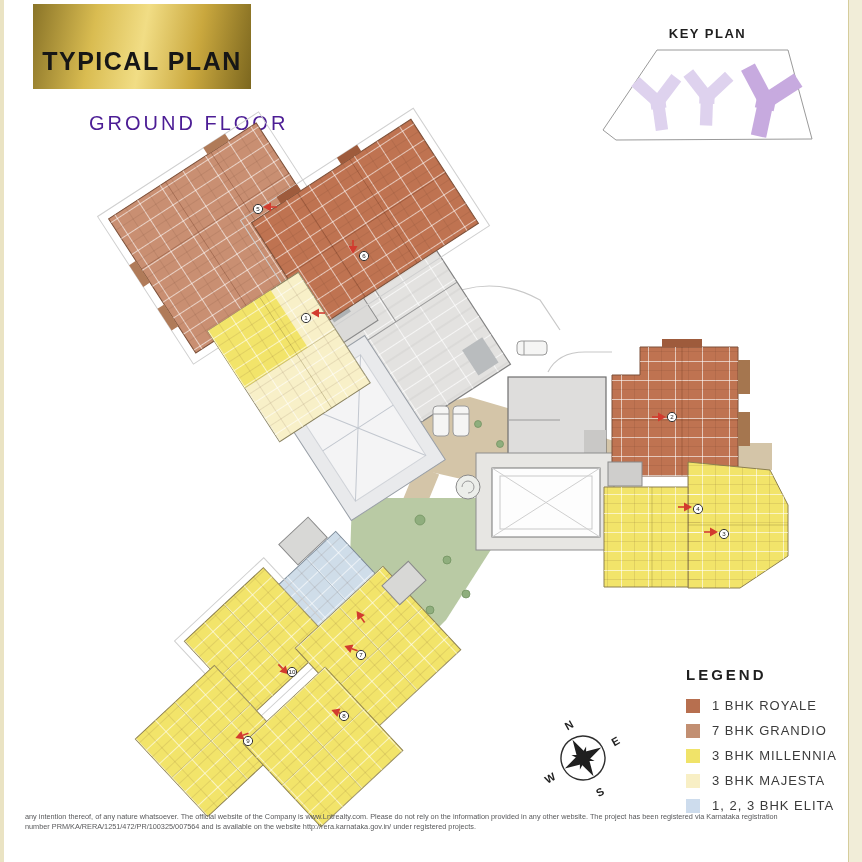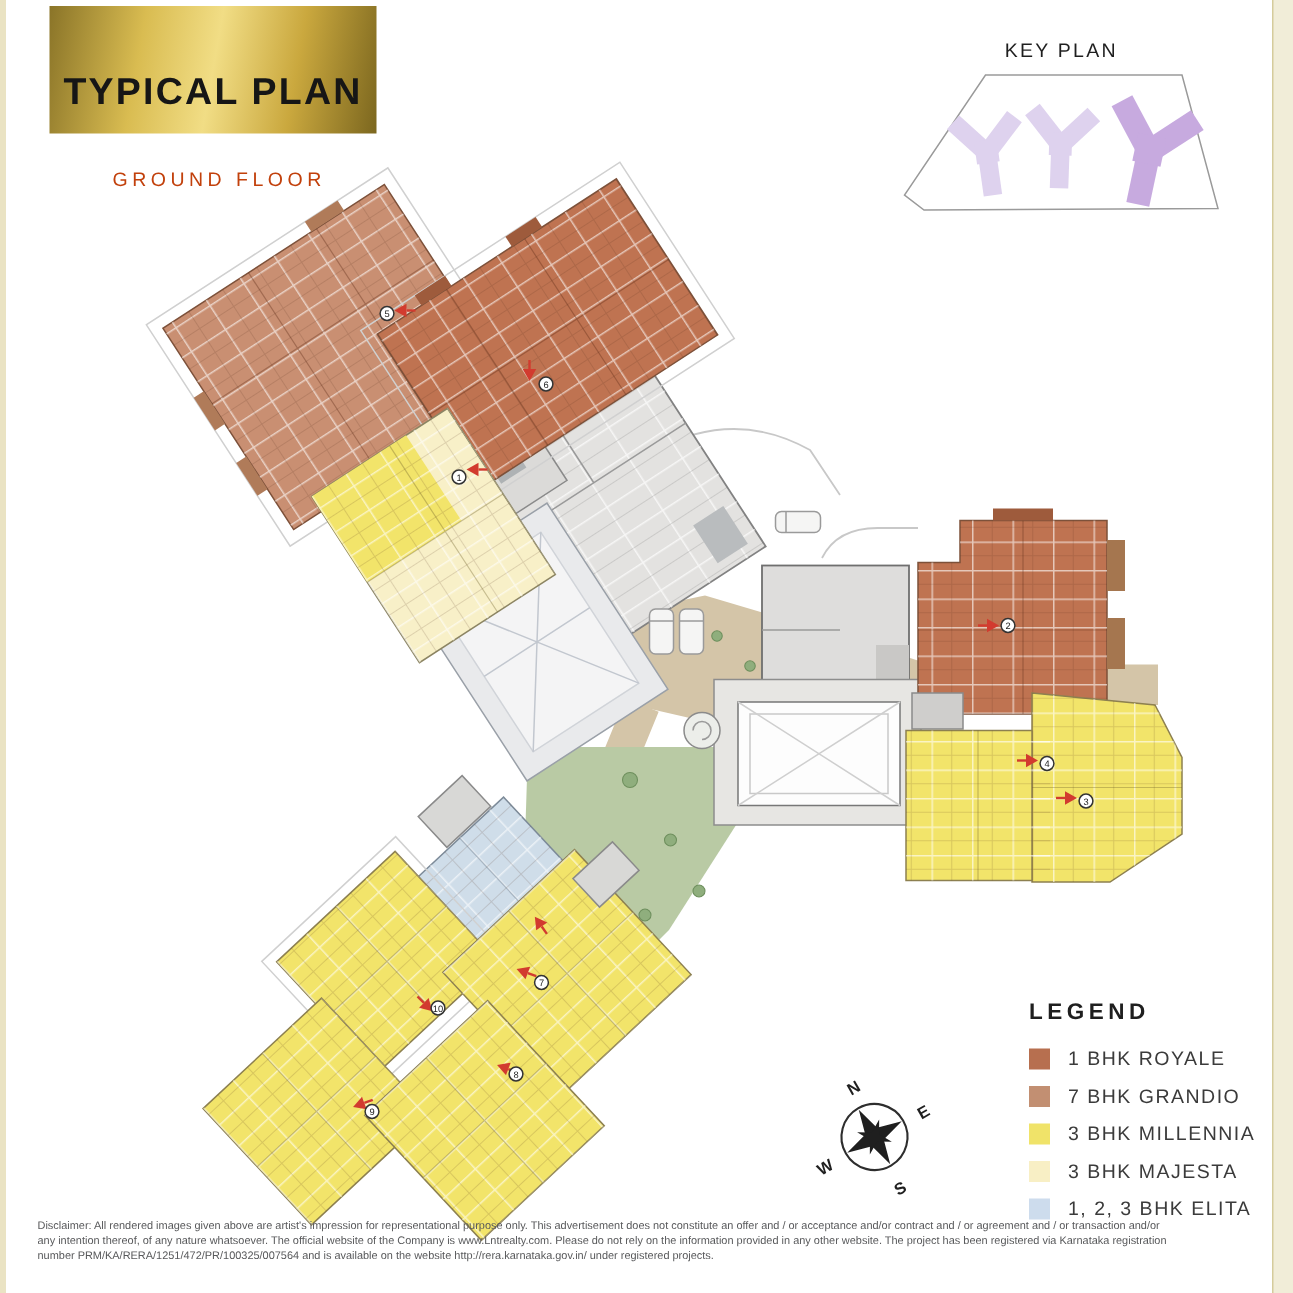--- a/index.html
+++ b/index.html
@@ -4,23 +4,23 @@
 <style>
   html,body{margin:0;padding:0;}
   .page{position:relative;width:862px;height:862px;background:#ffffff;overflow:hidden;
         font-family:"Liberation Sans",sans-serif;}
   .edge-left{position:absolute;left:0;top:0;width:4px;height:862px;background:#eae3c3;}
   .edge-right{position:absolute;right:0;top:0;width:13px;height:862px;background:#f1edd8;border-left:1px solid #d5cc9b;}
   .gold-box{position:absolute;left:33px;top:4px;width:218px;height:85px;
             background:linear-gradient(100deg,#8a7428 0%,#d9bc51 28%,#f1dd85 50%,#caa83e 74%,#7c671f 100%);
             display:flex;align-items:flex-end;justify-content:center;}
   .gold-box span{font-size:25px;font-weight:bold;letter-spacing:1.5px;color:#161616;padding-bottom:13px;}
-  .subtitle{position:absolute;left:75px;top:112px;font-size:13px;letter-spacing:3px;color:#c2410c;}
+  .subtitle{position:absolute;left:89px;top:112px;font-size:20px;letter-spacing:3px;color:#4c1d95;}
   .keyplan-title{position:absolute;left:590px;top:26px;width:235px;text-align:center;
-                 font-size:13px;font-weight:normal;letter-spacing:1.5px;color:#1f1f1f;}
+                 font-size:13px;font-weight:bold;letter-spacing:1.5px;color:#1f1f1f;}
   .keyplan-svg{position:absolute;left:596px;top:44px;}
   .plan-svg{position:absolute;left:0;top:0;}
   .legend{position:absolute;left:686px;top:646px;margin-top:20px;}
   .legend-title{font-size:15px;font-weight:bold;letter-spacing:3px;color:#1f1f1f;margin-bottom:10px;}
   .legend-row{display:flex;align-items:center;height:25px;}
   .swatch{width:14px;height:14px;margin-right:12px;}
   .legend-label{font-size:13px;letter-spacing:1px;color:#3b3b3b;}
   .compass-svg{position:absolute;left:541px;top:716px;}
   .disclaimer{position:absolute;left:25px;top:812px;width:822px;color:#58595b;font-size:7.3px;line-height:9.8px;}
   .disclaimer div{white-space:nowrap;}
@@ -343,17 +343,16 @@
       <path d="M0,-21 L4.5,-4.5 L21,0 L4.5,4.5 L0,21 L-4.5,4.5 L-21,0 L-4.5,-4.5 Z" fill="#1f1f1f"></path>
       <path transform="rotate(45)" d="M0,-12 L2.5,-2.5 L12,0 L2.5,2.5 L0,12 L-2.5,2.5 L-12,0 L-2.5,-2.5 Z" fill="#1f1f1f"></path>
     </g>
     <text x="-14" y="-29" font-size="11" font-weight="bold" fill="#1f1f1f" text-anchor="middle" transform="rotate(-30 -14 -33)">N</text>
     <text x="33" y="-13" font-size="11" font-weight="bold" fill="#1f1f1f" text-anchor="middle" transform="rotate(-30 33 -16)">E</text>
     <text x="17" y="38" font-size="11" font-weight="bold" fill="#1f1f1f" text-anchor="middle" transform="rotate(-30 17 34)">S</text>
     <text x="-33" y="24" font-size="11" font-weight="bold" fill="#1f1f1f" text-anchor="middle" transform="rotate(-30 -33 20)">W</text>
   </svg>
 
   <div class="disclaimer">
-    <div>Disclaimer: All rendered images given above are artist's impression for representational purpose only. This advertisement does not constitute an offer and / or acceptance and/or contract and / or agreement and / or transaction and/or</div>
     <div>any intention thereof, of any nature whatsoever. The official website of the Company is www.Lntrealty.com. Please do not rely on the information provided in any other website. The project has been registered via Karnataka registration</div>
     <div>number PRM/KA/RERA/1251/472/PR/100325/007564 and is available on the website http://rera.karnataka.gov.in/ under registered projects.</div>
   </div>
 </div>
 
 </body></html>

